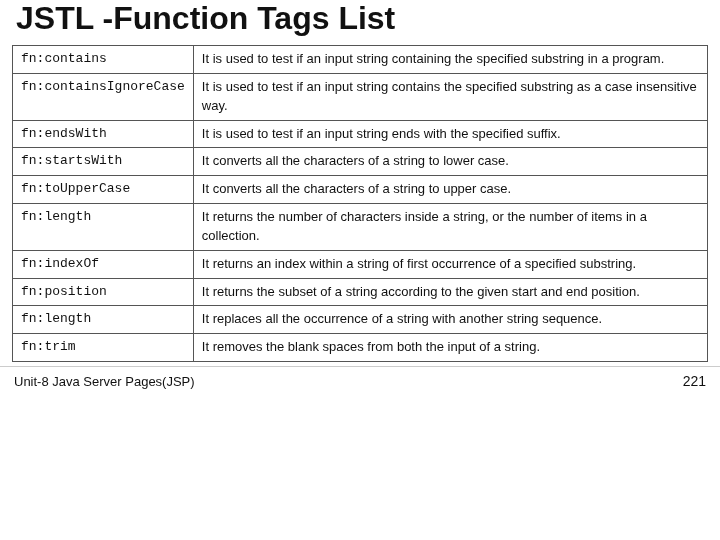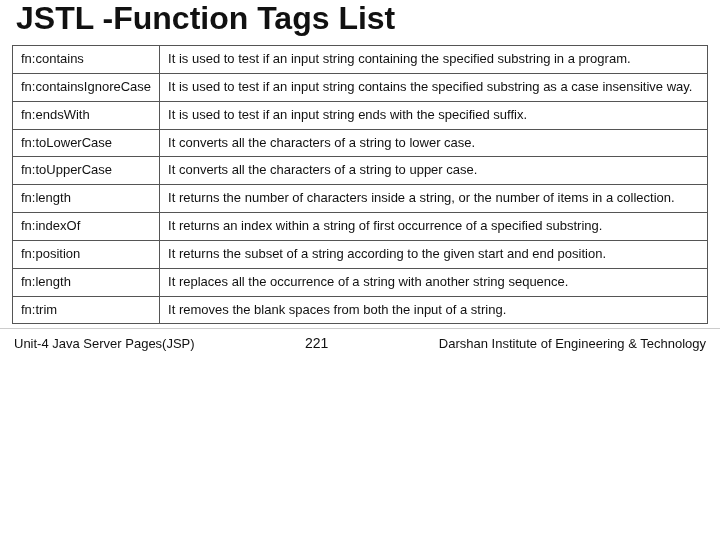--- a/index.html
+++ b/index.html
@@ -28,20 +28,21 @@
     td {
       border: 1px solid #555;
       padding: 4px 8px;
       vertical-align: top;
       line-height: 1.45;
     }
     td:first-child {
       width: 130px;
       white-space: nowrap;
       font-weight: normal;
+      font-family: Liberation Mono, monospace;
     }
     .footer {
       display: flex;
       justify-content: space-between;
       align-items: center;
       padding: 6px 14px 4px 14px;
       font-size: 13px;
       color: #111;
       border-top: 1px solid #ccc;
       margin-top: 4px;
@@ -64,21 +65,21 @@
         </tr>
         <tr>
           <td>fn:containsIgnoreCase</td>
           <td>It is used to test if an input string contains the specified substring as a case insensitive way.</td>
         </tr>
         <tr>
           <td>fn:endsWith</td>
           <td>It is used to test if an input string ends with the specified suffix.</td>
         </tr>
         <tr>
-          <td>fn:toLowerCase</td>
+          <td>fn:startsWith</td>
           <td>It converts all the characters of a string to lower case.</td>
         </tr>
         <tr>
           <td>fn:toUpperCase</td>
           <td>It converts all the characters of a string to upper case.</td>
         </tr>
         <tr>
           <td>fn:length</td>
           <td>It returns the number of characters inside a string, or the number of items in a collection.</td>
         </tr>
@@ -96,16 +97,15 @@
         </tr>
         <tr>
           <td>fn:trim</td>
           <td>It removes the blank spaces from both the input of a string.</td>
         </tr>
       </tbody>
   </table>
 </div>
 
 <div class="footer">
-  <span>Unit-4 Java Server Pages(JSP)</span>
+  <span>Unit-8 Java Server Pages(JSP)</span>
   <span class="footer-center">221</span>
-  <span>Darshan Institute of Engineering &amp; Technology</span>
 </div>
 
 </body></html>

